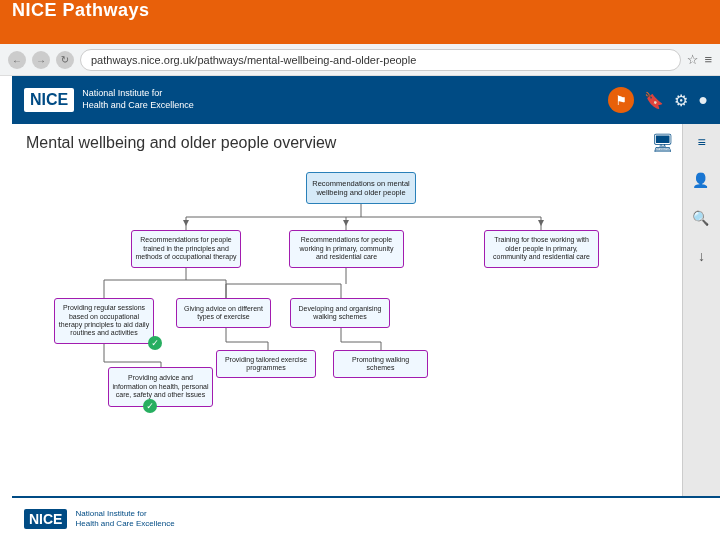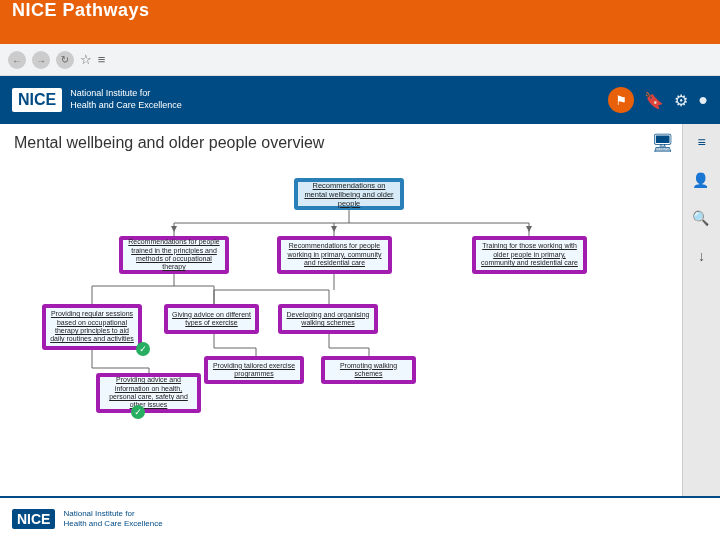--- a/index.html
+++ b/index.html
@@ -72,20 +72,21 @@
       color: #666;
       cursor: pointer;
     }
 
     
     #nice-site {
       display: flex;
       flex-direction: column;
       height: calc(540px - 44px - 32px);
       overflow: hidden;
+      padding-left: 12px;
     }
 
     
     #nice-nav {
       background: #004b84;
       height: 48px;
       display: flex;
       align-items: center;
       padding: 0 12px;
       justify-content: space-between;
@@ -144,21 +145,21 @@
       flex: 1;
       background: #fff;
       padding: 10px 14px;
       overflow: hidden;
       position: relative;
     }
     #page-title {
       font-size: 16px;
       color: #333;
       font-weight: normal;
-      margin-bottom: 16px;
+      margin-bottom: 10px;
     }
 
     
     #diagram {
       width: 100%;
       height: calc(100% - 30px);
       position: relative;
     }
 
     
@@ -206,32 +207,31 @@
     }
     #footer-logo-text {
       color: #004b84;
       font-size: 9px;
       line-height: 1.3;
     }
 
     
     .fc-node {
       position: absolute;
-      border: 4px solid #a21caf;
+      border: 1px solid #a21caf;
       background: #f0f8ff;
       border-radius: 3px;
       font-size: 8px;
       color: #222;
       text-align: center;
       display: flex;
       align-items: center;
       justify-content: center;
       line-height: 1.2;
       padding: 3px;
-      text-decoration: underline;
     }
     .fc-node.root {
       background: #d6eaf8;
       border-color: #2980b9;
     }
     svg#flowchart {
       position: absolute;
       top: 0; left: 0;
       width: 100%;
       height: 100%;
@@ -257,20 +257,23 @@
 
 <div id="browser-chrome">
   <div class="nav-btn">
     <span>←</span>
   </div>
   <div class="nav-btn">
     <span>→</span>
   </div>
   <div class="nav-btn">
     <span>↻</span>
+  </div>
+  <div id="address-bar">
+    <span>pathways.nice.org.uk/pathways/mental-wellbeing-and-older-people</span>
   </div>
   <div class="browser-actions">
     <span class="browser-icon-btn">☆</span>
     <span class="browser-icon-btn">≡</span>
   </div>
 </div>
 
 <div id="nice-site">
 
   <div id="nice-nav">

